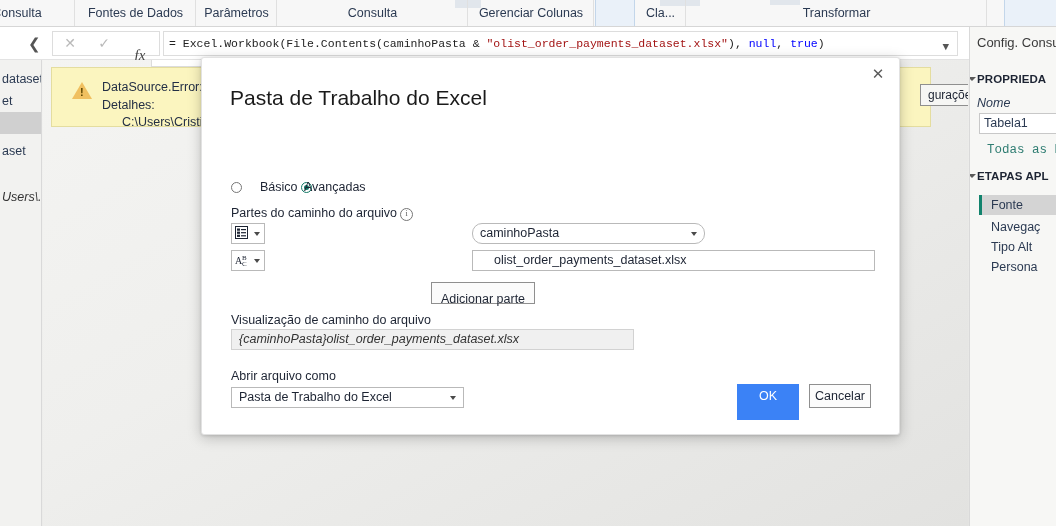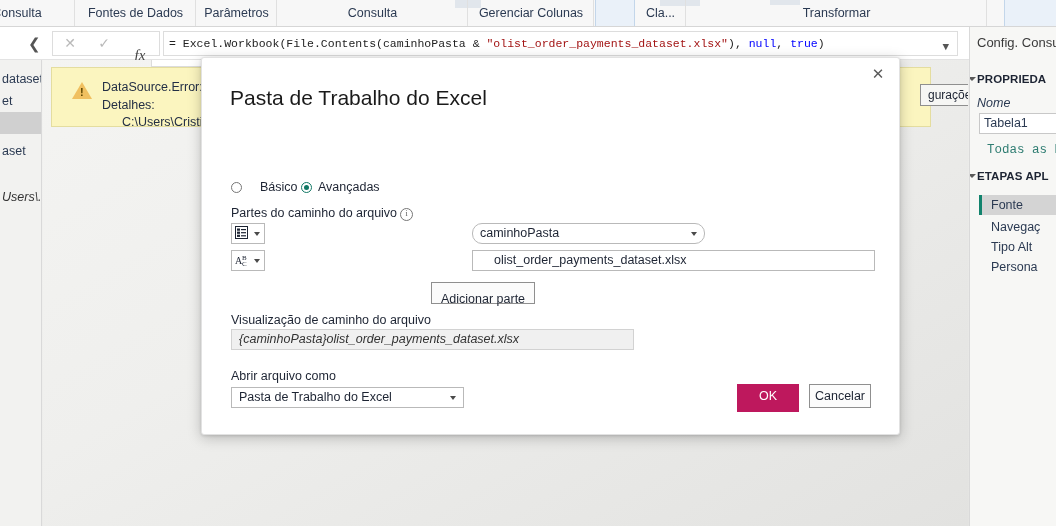--- a/index.html
+++ b/index.html
@@ -448,22 +448,22 @@
     font-size: 12.5px;
     color: #333;
     font-style: italic;
     line-height: 19px;
     padding-left: 7px;
     white-space: nowrap;
     overflow: hidden;
   }
   .btn-primary {
     position: absolute;
-    width: 62px; height: 28px;
-    background: #be185d;
+    width: 62px; height: 36px;
+    background: #3b82f6;
     color: #fff;
     font-size: 12.5px;
     line-height: 24px;
     text-align: center;
     border: none;
     box-sizing: border-box;
   }
   .btn-secondary {
     position: absolute;
     width: 62px; height: 24px;
@@ -595,21 +595,21 @@
   <div class="dialog">
 
     <div class="dlg-close">✕</div>
 
     <div class="dlg-title">Pasta de Trabalho do Excel</div>
 
     <div class="radio-row" style="width:190px;">
       <span class="radio" style="left:0;"></span>
       <span class="radio-lbl" style="left:10px;margin-left:19px;">Básico</span>
       <span class="radio on" style="left:70px;"></span>
-      <span class="radio-lbl" style="left:87px;text-align:center;">Avançadas</span>
+      <span class="radio-lbl" style="left:73px;text-align:center;">Avançadas</span>
     </div>
 
     <div class="field-lbl" style="left:29px;top:148px;">
       <span>Partes do caminho do arquivo</span><span class="info-i">i</span>
     </div>
 
     <div class="type-btn" style="left:29px;top:165px;">
       <span class="type-glyph">
         <svg width="13" height="13" viewBox="0 0 13 13" aria-hidden="true">
           <rect x="0.5" y="0.5" width="12" height="12" fill="none" stroke="#1d2433"></rect>

